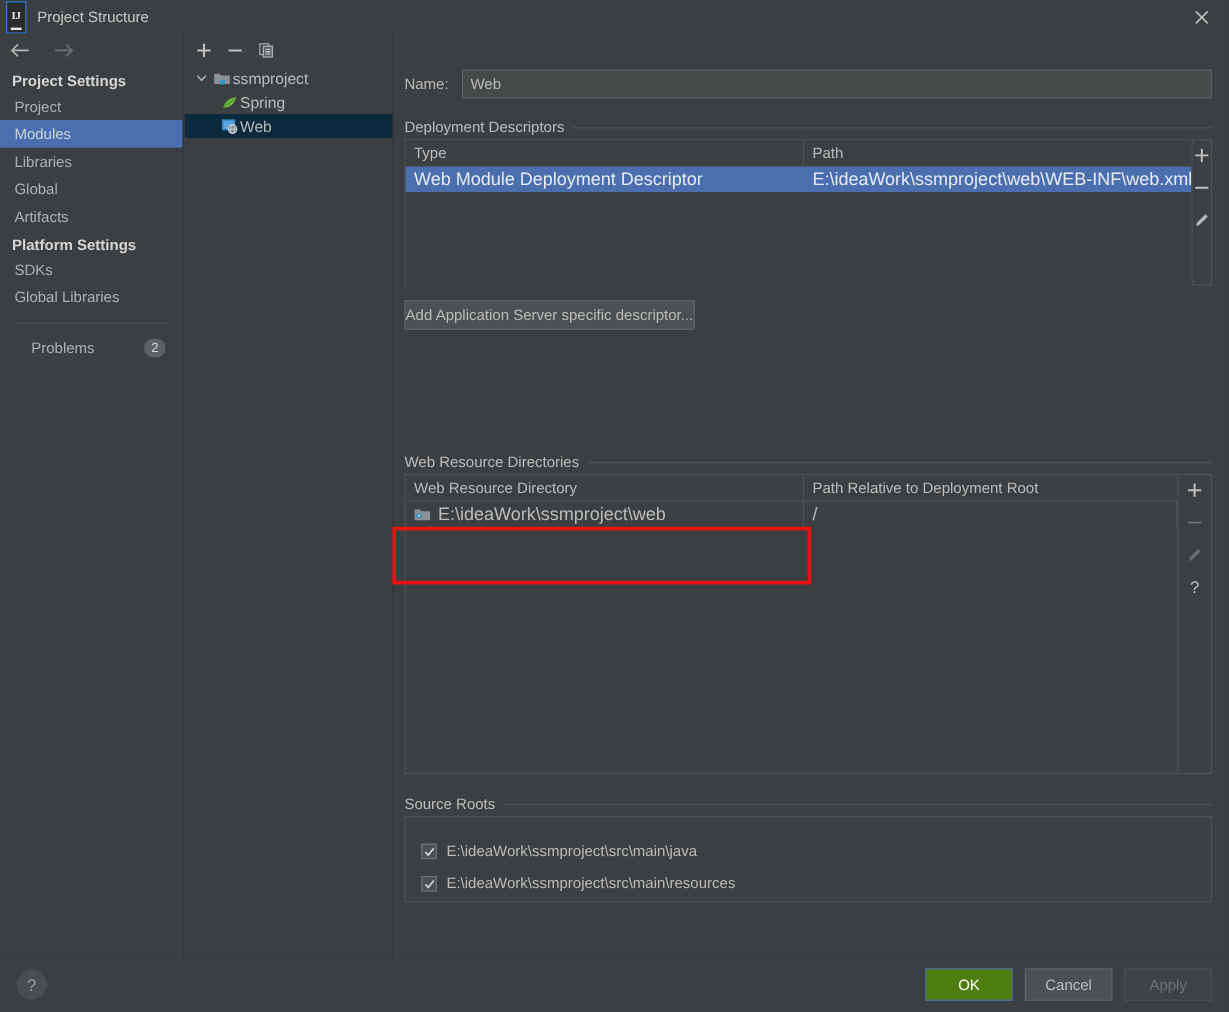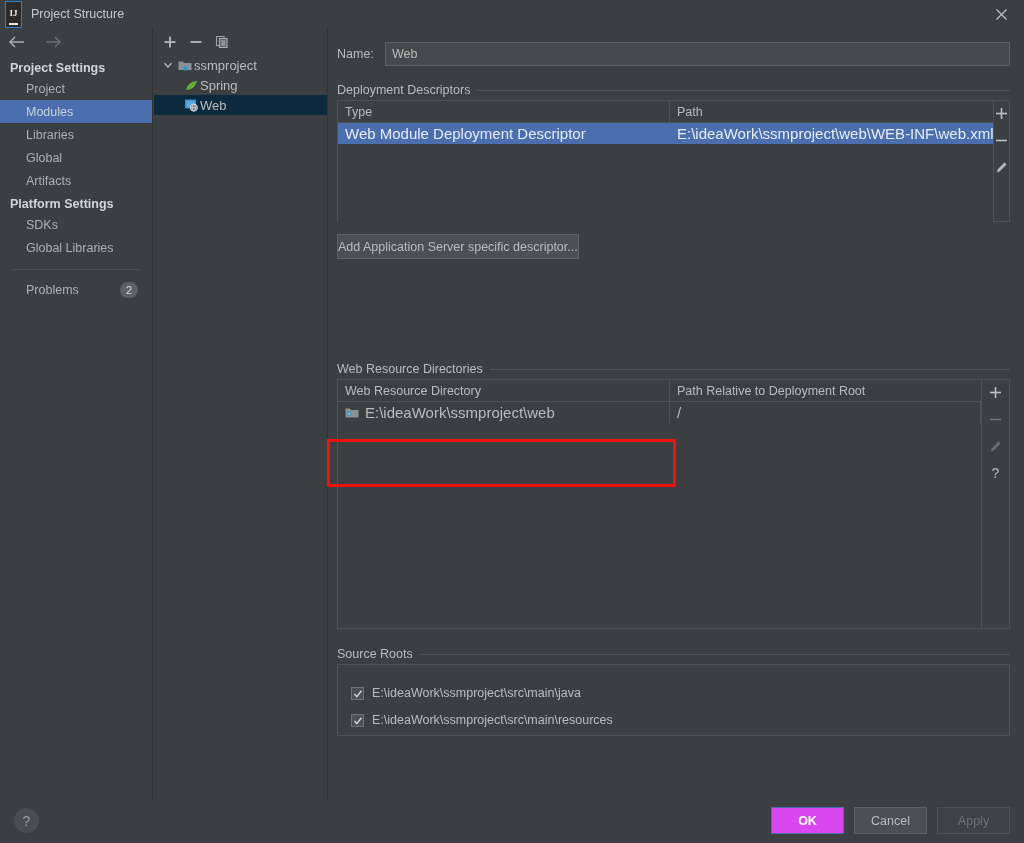--- a/index.html
+++ b/index.html
@@ -60,21 +60,21 @@
     height: 28px; display: flex; align-items: center; padding-left: 8px; gap: 18px;
   }
   .nav-arrow { cursor: pointer; line-height: 0; }
   .sb-section {
     padding: 4px 0 2px 10px;
     font-size: 12.5px; font-weight: bold; color: #d4d4d4;
     height: 21px; display: flex; align-items: center;
   }
   .sb-item {
     height: 23px; display: flex; align-items: center;
-    padding-left: 26px; color: #a9b0b6; cursor: pointer;
+    padding-left: 12px; color: #a9b0b6; cursor: pointer;
     font-size: 12.5px;
   }
   .sb-item.selected { background: #4b6eaf; color: #c9d1d8; }
   .sb-divider {
     margin: 10px 12px 8px 12px; height: 1px; background: #4a4d4f;
   }
   .sb-problems {
     height: 23px; display: flex; align-items: center;
     padding-left: 26px; padding-right: 14px; color: #a9b0b6; cursor: pointer;
   }
@@ -101,21 +101,21 @@
   .tree-row {
     height: 20px; display: flex; align-items: center;
     font-size: 13px; color: #bbbbbb; cursor: pointer;
   }
   .tree-row.selected { background: #0d293e; }
   .tree-row .twisty { width: 16px; display: flex; justify-content: center; align-items: center; }
   .tree-row .ticon { width: 18px; display: flex; justify-content: center; align-items: center; }
 
   
   .content {
-    position: absolute; left: 329px; top: 28px; width: 695px; height: 771px;
+    position: absolute; left: 329px; top: 44px; width: 695px; height: 771px;
     background: #3c3f41;
   }
   .name-row {
     display: flex; align-items: center; height: 24px;
     margin: 14px 14px 0 8px;
   }
   .name-label { width: 48px; color: #bbbbbb; font-size: 12.5px; }
   .name-input {
     flex: 1; height: 24px; background: #45494a;
     border: 1px solid #5e6060; color: #bbbbbb;
@@ -194,21 +194,21 @@
   }
   .btn-row {
     position: absolute; right: 14px; top: 8px; display: flex; gap: 10px;
   }
   .dlg-btn {
     width: 73px; height: 27px; font-size: 12.5px;
     font-family: "Liberation Sans", sans-serif;
     display: flex; align-items: center; justify-content: center;
     cursor: pointer;
   }
-  .dlg-btn.primary { background: #d946ef; border: 1px solid #4b6eaf; color: #ffffff; font-weight: bold; }
+  .dlg-btn.primary { background: #4d7c0f; border: 1px solid #4b6eaf; color: #ffffff; font-weight: normal; }
   .dlg-btn.normal { background: #4c5052; border: 1px solid #5e6264; color: #bbbbbb; }
   .dlg-btn.disabled { background: #3f4244; border: 1px solid #4d5052; color: #6e7174; cursor: default; }
 
   
   .annotation {
     position: absolute; border: 3px solid #ee1111;
     pointer-events: none; z-index: 50;
   }
 
   

